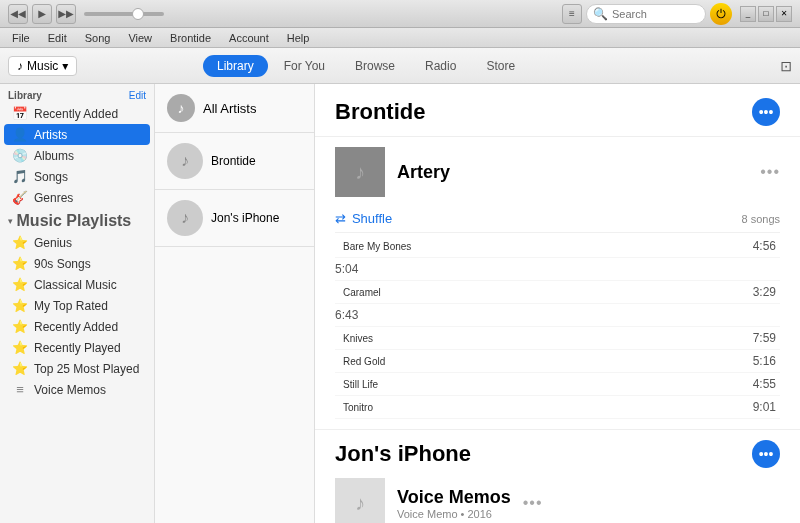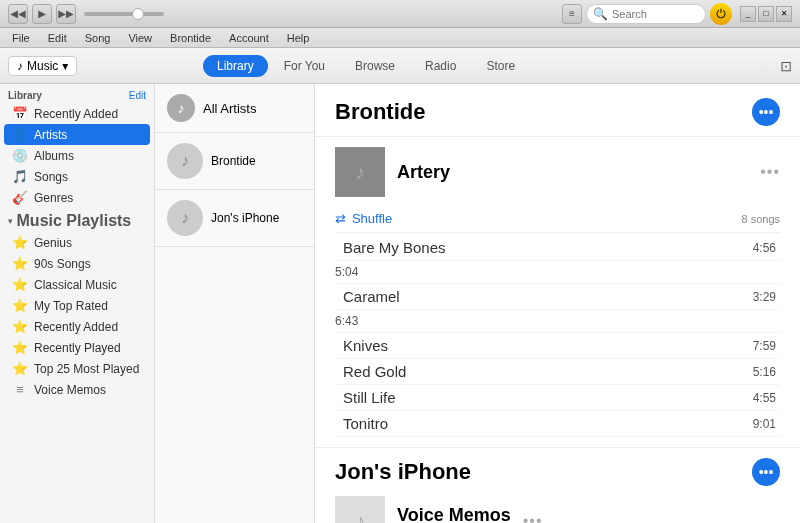--- a/index.html
+++ b/index.html
@@ -180,21 +180,21 @@
     .shuffle-label { color: #1a73e8; font-size: 13px; font-weight: 500; flex: 1; }
     .song-count { font-size: 11px; color: #888; }
 
     
     .song-row {
       display: flex;
       align-items: center;
       padding: 4px 0;
       border-bottom: 1px solid #f5f5f5;
     }
-    .song-name { flex: 1; font-size: 15px; color: #333; padding-left: 8px; }
+    .song-name { flex: 1; font-size: 10px; color: #333; padding-left: 8px; }
     .song-duration { font-size: 12px; color: #555; padding-right: 4px; }
 
     
     .iphone-section { padding: 10px 20px; border-top: 1px solid #eee; }
     .iphone-header {
       display: flex;
       align-items: center;
       justify-content: space-between;
       margin-bottom: 10px;
     }

